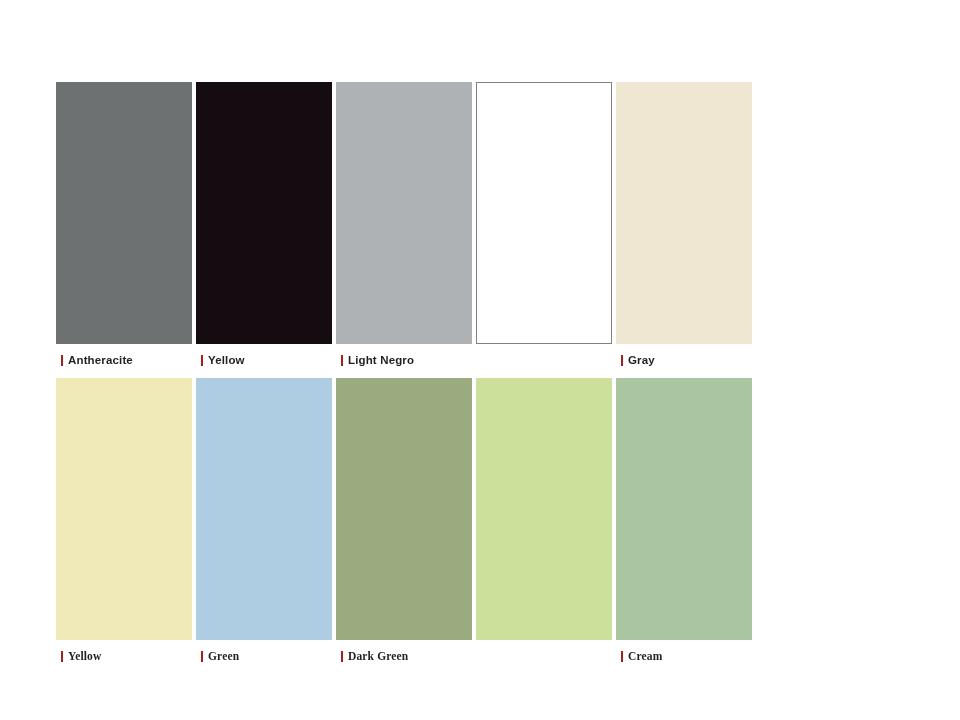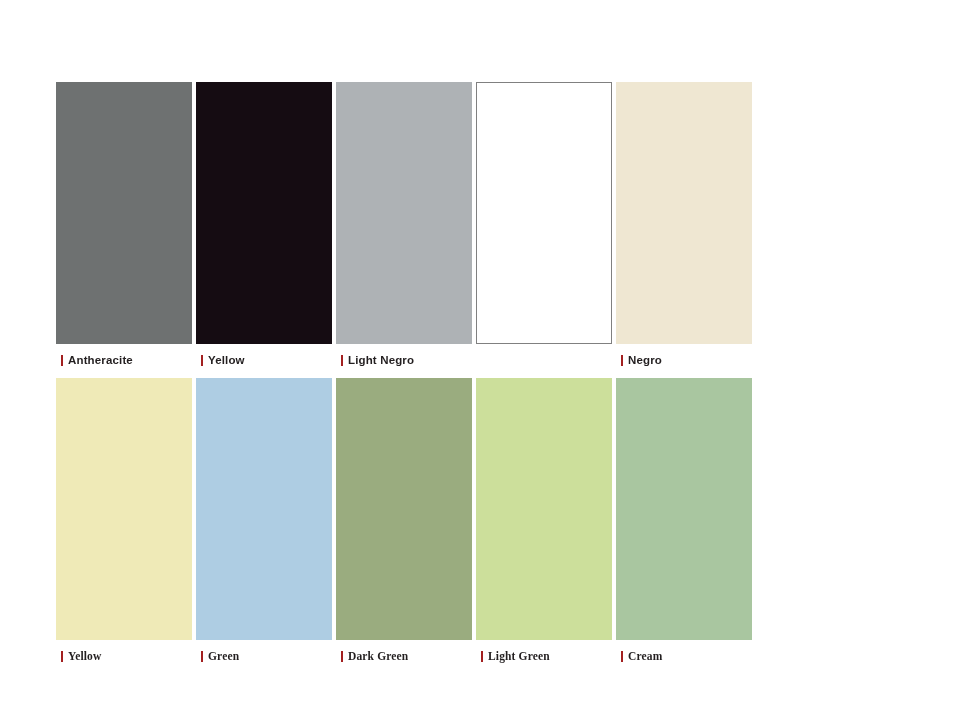--- a/index.html
+++ b/index.html
@@ -95,21 +95,21 @@
           <span class="label-text">Light Negro</span>
         </div>
       </div>
       <div class="swatch-cell">
         <div class="swatch-chip" style="background: rgb(255, 255, 255); border: 1px solid rgb(128, 128, 128); box-sizing: border-box;"></div>
       </div>
       <div class="swatch-cell">
         <div class="swatch-chip" style="background: rgb(239, 231, 210);"></div>
         <div class="swatch-label">
           <span class="label-tick" style="background: rgb(163, 32, 32);"></span>
-          <span class="label-text">Negro</span>
+          <span class="label-text">Gray</span>
         </div>
       </div>
     </div>
   <div class="swatch-row" id="swatch-row-2">
       <div class="swatch-cell">
         <div class="swatch-chip" style="background: rgb(239, 234, 183);"></div>
         <div class="swatch-label">
           <span class="label-tick" style="background: rgb(163, 32, 32);"></span>
           <span class="label-text">Yellow</span>
         </div>
@@ -123,24 +123,20 @@
       </div>
       <div class="swatch-cell">
         <div class="swatch-chip" style="background: rgb(154, 172, 127);"></div>
         <div class="swatch-label">
           <span class="label-tick" style="background: rgb(163, 32, 32);"></span>
           <span class="label-text">Dark Green</span>
         </div>
       </div>
       <div class="swatch-cell">
         <div class="swatch-chip" style="background: rgb(204, 223, 155);"></div>
-        <div class="swatch-label">
-          <span class="label-tick" style="background: rgb(163, 32, 32);"></span>
-          <span class="label-text">Light Green</span>
-        </div>
       </div>
       <div class="swatch-cell">
         <div class="swatch-chip" style="background: rgb(169, 198, 160);"></div>
         <div class="swatch-label">
           <span class="label-tick" style="background: rgb(163, 32, 32);"></span>
           <span class="label-text">Cream</span>
         </div>
       </div>
     </div>
 </div>

